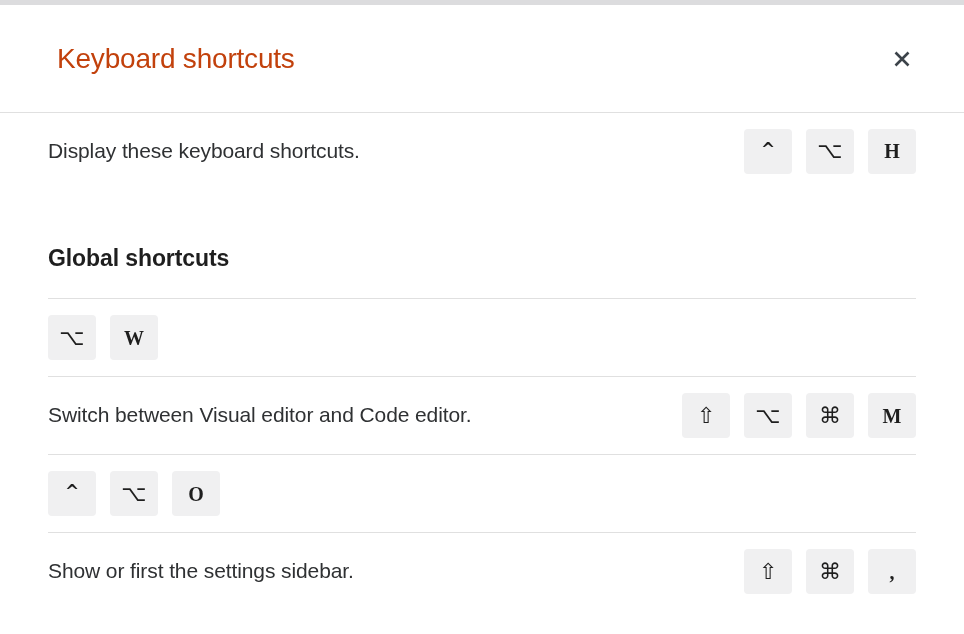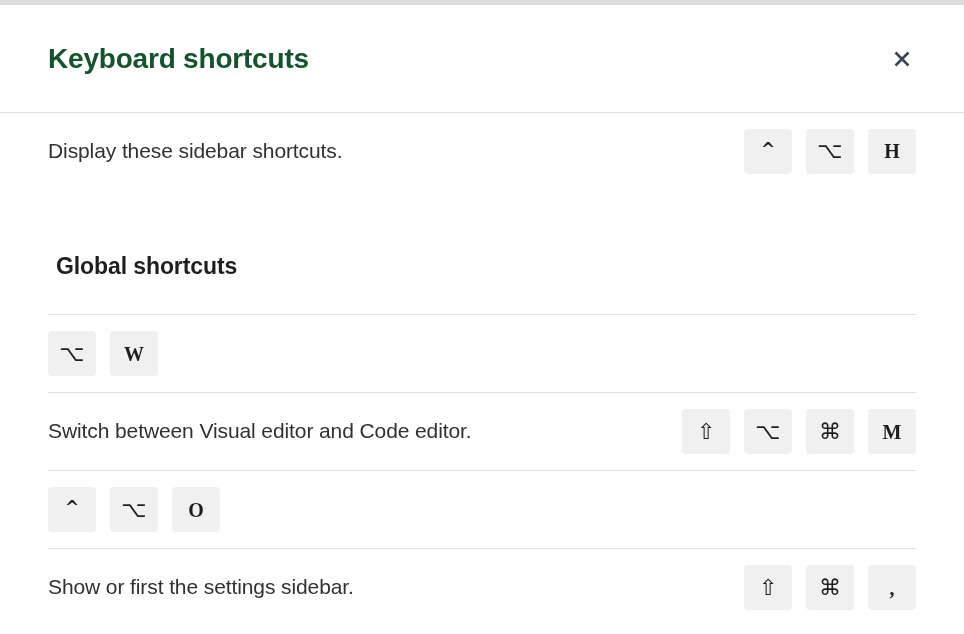--- a/index.html
+++ b/index.html
@@ -32,25 +32,25 @@
     height: 108px;
     box-sizing: border-box;
     border-bottom: 1px solid #e0e0e0;
     display: flex;
     align-items: center;
     justify-content: space-between;
     padding: 0 40px 0 48px;
   }
   .modal-title {
     font-size: 28px;
-    font-weight: bold;
-    color: #14532d;
+    font-weight: normal;
+    color: #c2410c;
     letter-spacing: -0.2px;
     line-height: 1.2;
-    margin: 0;
+    margin: 9px;
   }
   .close-button {
     width: 44px;
     height: 44px;
     display: flex;
     align-items: center;
     justify-content: center;
     background: transparent;
     border: none;
     padding: 0;
@@ -64,21 +64,21 @@
   .modal-body {
     padding: 0 48px;
   }
 
   .section { }
 
   .section-title {
     font-size: 23px;
     font-weight: bold;
     color: #1e1e1e;
-    margin: 8px;
+    margin: 0;
     padding: 56px 0 26px 0;
     letter-spacing: -0.1px;
   }
 
   .shortcut-list {
     list-style: none;
     margin: 0;
     padding: 0;
   }
 
@@ -160,21 +160,21 @@
         </svg>
       </span>
     </button>
   </div>
 
   <div class="modal-body">
     <div id="sections-root">
         <div class="section">
           <ul class="shortcut-list first-list">
             <li class="shortcut-row">
-              <span class="shortcut-description">Display these sidebar shortcuts.</span>
+              <span class="shortcut-description">Display these keyboard shortcuts.</span>
               <span class="key-combo">
                 <kbd class="key-chip is-caret">^</kbd>
                 <kbd class="key-chip is-symbol">⌥</kbd>
                 <kbd class="key-chip is-char">H</kbd>
               </span>
             </li>
           </ul>
         </div>
         <div class="section">
           <h2 class="section-title">Global shortcuts</h2>

